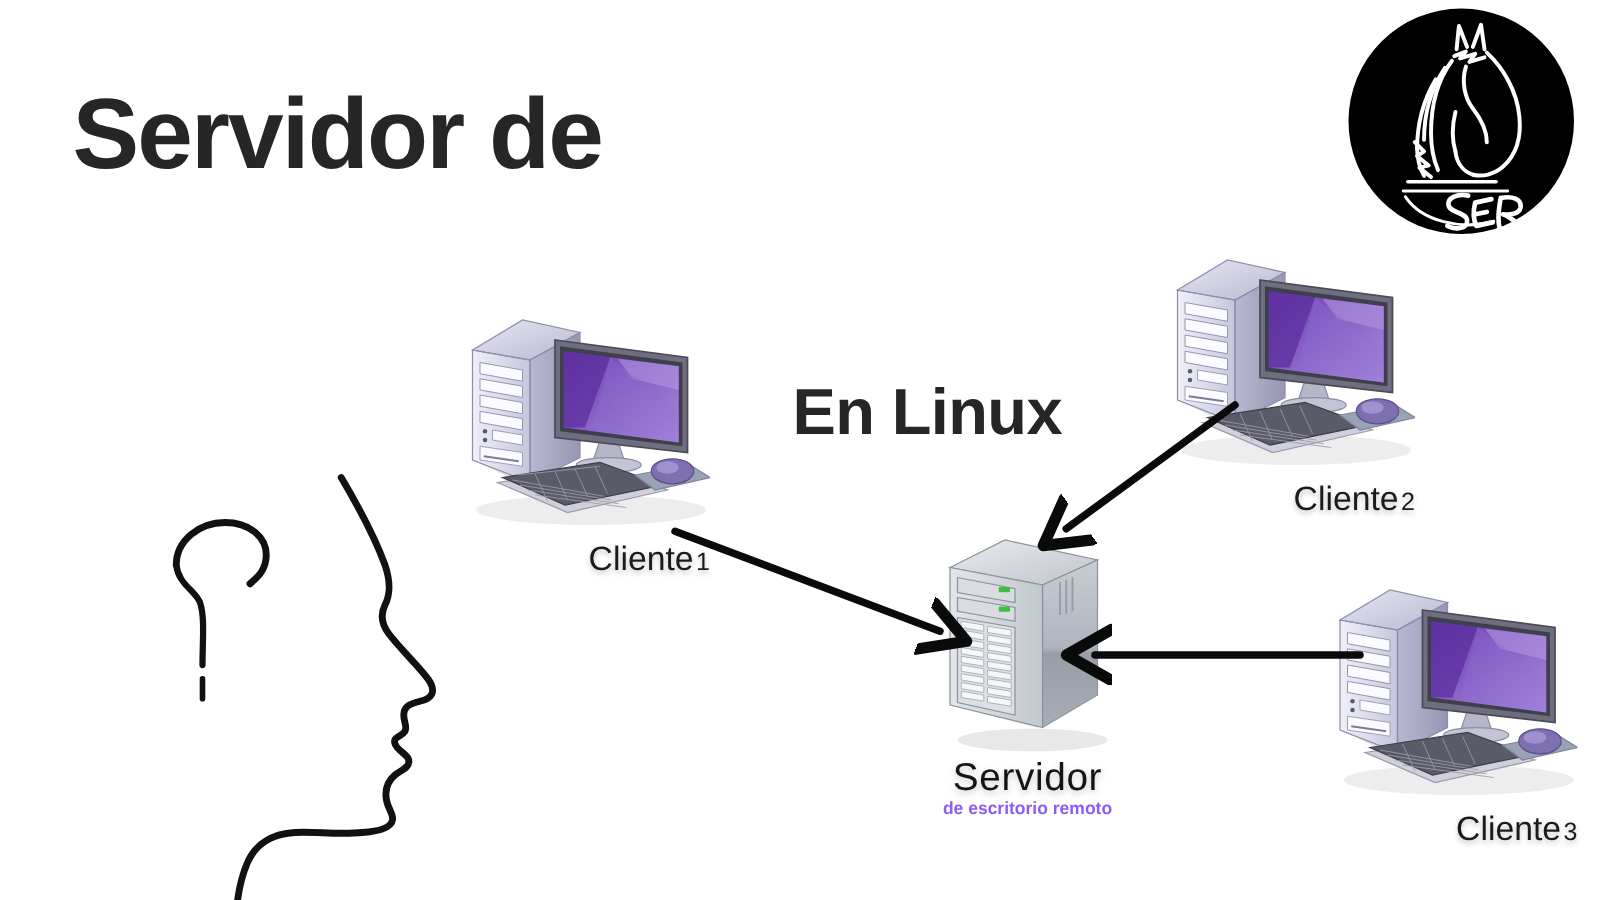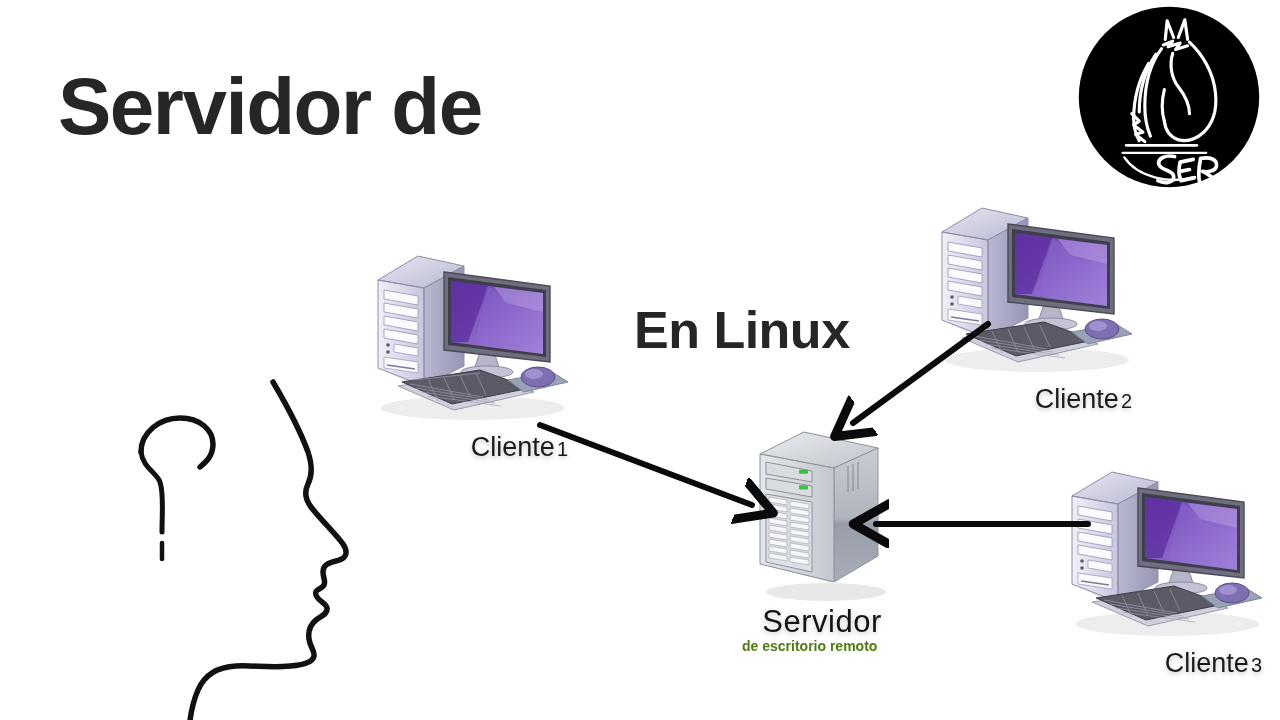--- a/index.html
+++ b/index.html
@@ -92,25 +92,25 @@
   .server-label {
     text-align: center;
     font-family: "Liberation Sans", sans-serif;
     font-size: 31px;
     color: #141414;
     text-shadow: 0 2px 5px rgba(150,150,165,0.5);
     letter-spacing: 0.5px;
     white-space: nowrap;
   }
   .server-sublabel {
-    text-align: left;
+    text-align: center;
     font-family: "Liberation Sans", sans-serif;
     font-size: 14px;
     font-weight: bold;
-    color: #4d7c0f;
+    color: #8b5cf6;
     margin-top: -2px;
     white-space: nowrap;
   }
 
   
   .arrows {
     position: absolute;
     left: 0; top: 0;
     width: 1280px;
     height: 720px;

